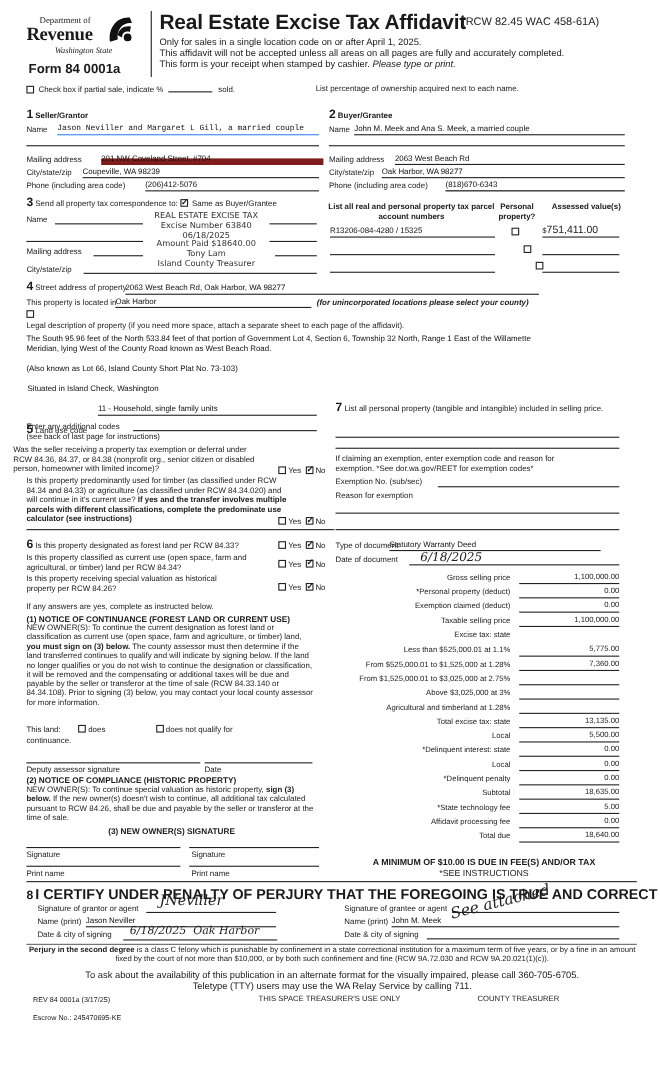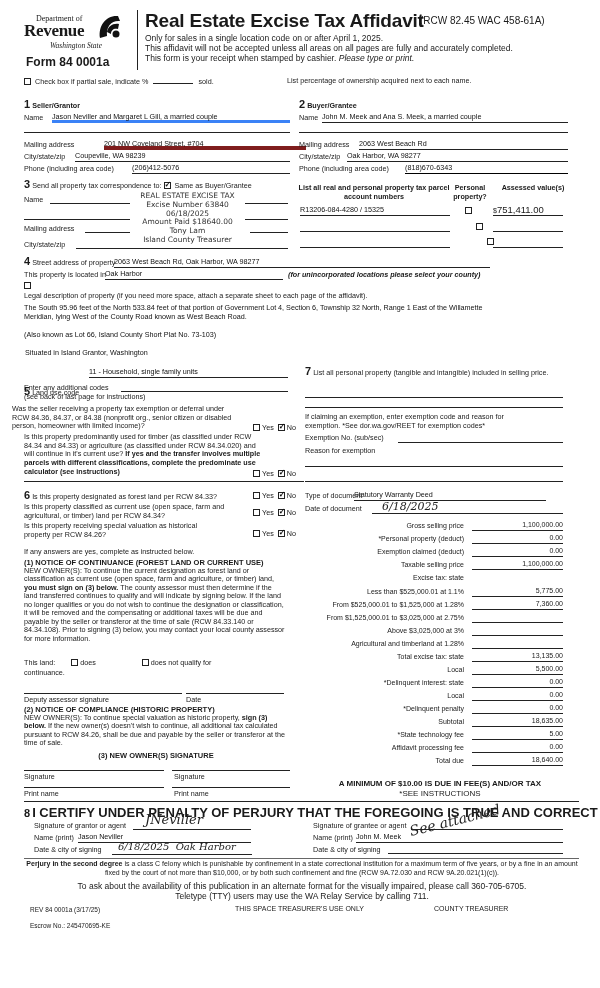--- a/index.html
+++ b/index.html
@@ -51,24 +51,24 @@
   <span style="display:inline-block;width:40px;border-bottom:1px solid #222;height:8px;margin:0 3px;"></span>
   <span>sold.</span>
 </div>
 <div class="abs" style="left:287px;top:77px;">List percentage of ownership acquired next to each name.</div>
 
 
 <div class="abs" style="left:24px;top:98px;width:265px;">
   <div><span class="num">1</span> <span class="bold">Seller/Grantor</span></div>
 </div>
 <div class="abs" style="left:24px;top:114px;">Name</div>
-<div class="abs val" style="left:52px;top:113px;width:238px;border-bottom:3px solid #3b82f6;height:10px;">Jason Neviller and Margaret L Gill, a married couple</div>
+<div class="abs val" style="left:52px;top:113px;width:238px;border-bottom:1px solid #3b82f6;height:10px;font-family:Liberation Mono, monospace;">Jason Neviller and Margaret L Gill, a married couple</div>
 <div class="line" style="left:24px;top:132px;width:266px;"></div>
 <div class="abs" style="left:24px;top:141px;">Mailing address</div>
-<div class="abs val" style="left:104px;top:140px;width:202px;border-bottom:4px solid #7f1d1d;height:10px;">201 NW Coveland Street, #704</div>
+<div class="abs val" style="left:92px;top:140px;width:202px;border-bottom:6px solid #7f1d1d;height:10px;">201 NW Coveland Street, #704</div>
 <div class="abs" style="left:24px;top:153px;">City/state/zip</div>
 <div class="abs val" style="left:75px;top:152px;width:215px;border-bottom:1px solid #222;height:10px;">Coupeville, WA 98239</div>
 <div class="abs" style="left:24px;top:165px;">Phone (including area code)</div>
 <div class="abs val" style="left:132px;top:164px;width:158px;border-bottom:1px solid #222;height:10px;">(206)412-5076</div>
 
 
 <div class="abs" style="left:299px;top:98px;"><span class="num">2</span> <span class="bold">Buyer/Grantee</span></div>
 <div class="abs" style="left:299px;top:114px;">Name</div>
 <div class="abs val" style="left:322px;top:113px;width:246px;border-bottom:1px solid #222;height:10px;">John M. Meek and Ana S. Meek, a married couple</div>
 <div class="line" style="left:299px;top:132px;width:269px;"></div>
@@ -133,21 +133,21 @@
 <div class="abs" style="left:24px;top:271px;">This property is located in</div>
 <div class="abs val" style="left:105px;top:270px;width:178px;border-bottom:1px solid #222;height:10px;">Oak Harbor</div>
 <div class="abs bold" style="left:288px;top:271px;font-style:italic;">(for unincorporated locations please select your county)</div>
 <div class="abs" style="left:24px;top:282px;width:560px;">
   <span class="cb"></span>
 </div>
 <div class="abs" style="left:24px;top:292px;">Legal description of property (if you need more space, attach a separate sheet to each page of the affidavit).</div>
 <div class="abs val" style="left:24px;top:304px;width:560px;">The South 95.96 feet of the North 533.84 feet of that portion of Government Lot 4, Section 6, Township 32 North, Range 1 East of the Willamette</div>
 <div class="abs val" style="left:24px;top:313px;width:560px;">Meridian, lying West of the County Road known as West Beach Road.</div>
 <div class="abs val" style="left:24px;top:331px;">(Also known as Lot 66, Island County Short Plat No. 73-103)</div>
-<div class="abs val" style="left:25px;top:349px;">Situated in Island Grantor, Washington</div>
+<div class="abs val" style="left:25px;top:349px;">Situated in Island Check, Washington</div>
 
 
 <div class="abs" style="left:24px;top:385px;">
   <span class="num">5</span>
   <span>Land use code</span>
 </div>
 <div class="abs val" style="left:89px;top:368px;width:199px;border-bottom:1px solid #222;height:10px;">11 - Household, single family units</div>
 <div class="abs" style="left:24px;top:384px;">Enter any additional codes</div>
 <div class="line" style="left:121px;top:391px;width:167px;"></div>
 <div class="abs" style="left:24px;top:393px;">(see back of last page for instructions)</div>

